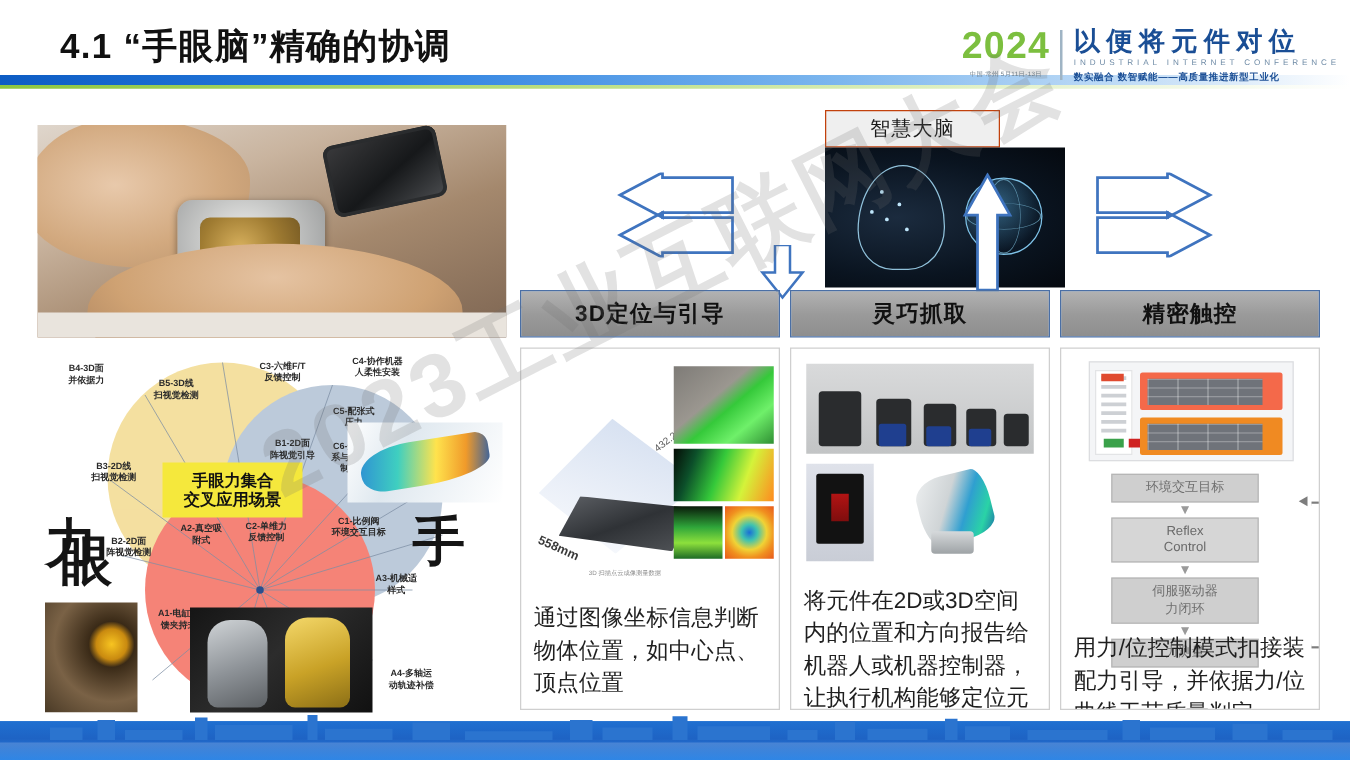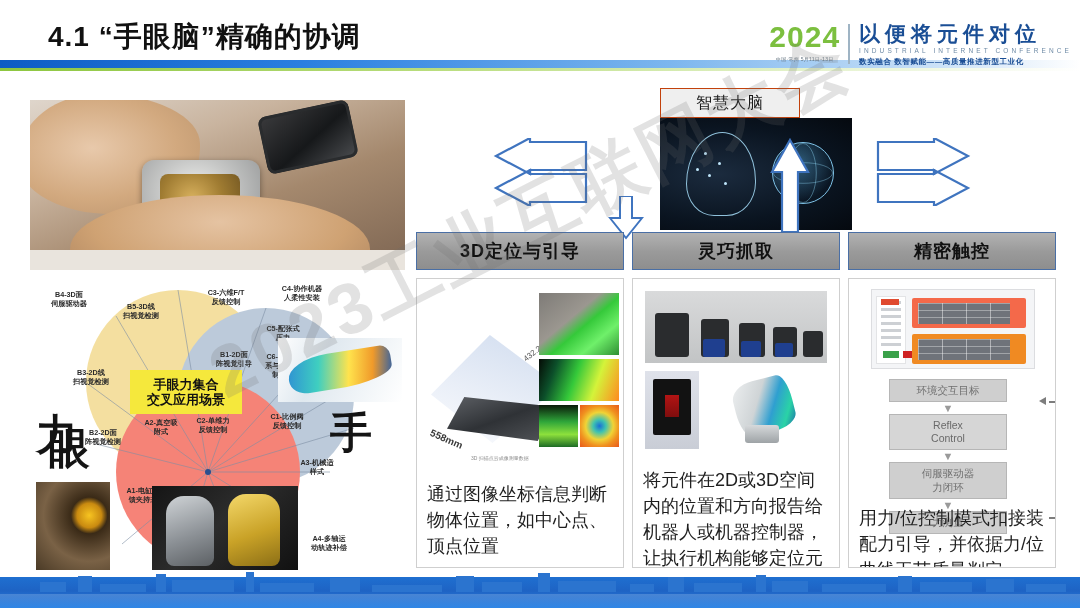--- a/index.html
+++ b/index.html
@@ -407,40 +407,40 @@
     <div class="venn-center-box">
       <span>手眼力集合</span>
       <span>交叉应用场景</span>
     </div>
 
     <div class="venn-label-big vl-li">力</div>
     <div class="venn-label-big vl-shou">手</div>
     <div class="venn-label-big vl-yan">眼</div>
 
     <div class="venn-seg-label" style="left:8px;  top:14px;  width:62px;">B4-3D面
-伺服驱动器</div>
+并依据力</div>
     <div class="venn-seg-label" style="left:80px; top:26px;  width:62px;">B5-3D线
 扫视觉检测</div>
     <div class="venn-seg-label" style="left:30px; top:92px;  width:62px;">B3-2D线
 扫视觉检测</div>
     <div class="venn-seg-label" style="left:42px; top:152px; width:62px;">B2-2D面
 阵视觉检测</div>
     <div class="venn-seg-label" style="left:173px;top:74px;  width:62px;">B1-2D面
 阵视觉引导</div>
     <div class="venn-seg-label" style="left:164px;top:12px;  width:64px;">C3-六维F/T
 反馈控制</div>
     <div class="venn-seg-label" style="left:238px;top:8px;   width:68px;">C4-协作机器
 人柔性安装</div>
     <div class="venn-seg-label" style="left:224px;top:48px;  width:58px;">C5-配张式
 压力</div>
     <div class="venn-seg-label" style="left:222px;top:76px;  width:62px;">C6-运动轴
 系与力位控
 制技术</div>
     <div class="venn-seg-label" style="left:226px;top:136px; width:62px;">C1-比例阀
-反馈控制</div>
+环境交互目标</div>
     <div class="venn-seg-label" style="left:154px;top:140px; width:58px;">C2-单维力
 反馈控制</div>
     <div class="venn-seg-label" style="left:104px;top:142px; width:54px;">A2-真空吸
 附式</div>
     <div class="venn-seg-label" style="left:84px; top:210px; width:58px;">A1-电缸反
 馈夹持式</div>
     <div class="venn-seg-label" style="left:130px;top:250px; width:50px;">A7-粘拉材
 料</div>
     <div class="venn-seg-label" style="left:186px;top:266px; width:52px;">A6-气吸式</div>
     <div class="venn-seg-label" style="left:222px;top:246px; width:52px;">A5-磁吸式</div>

